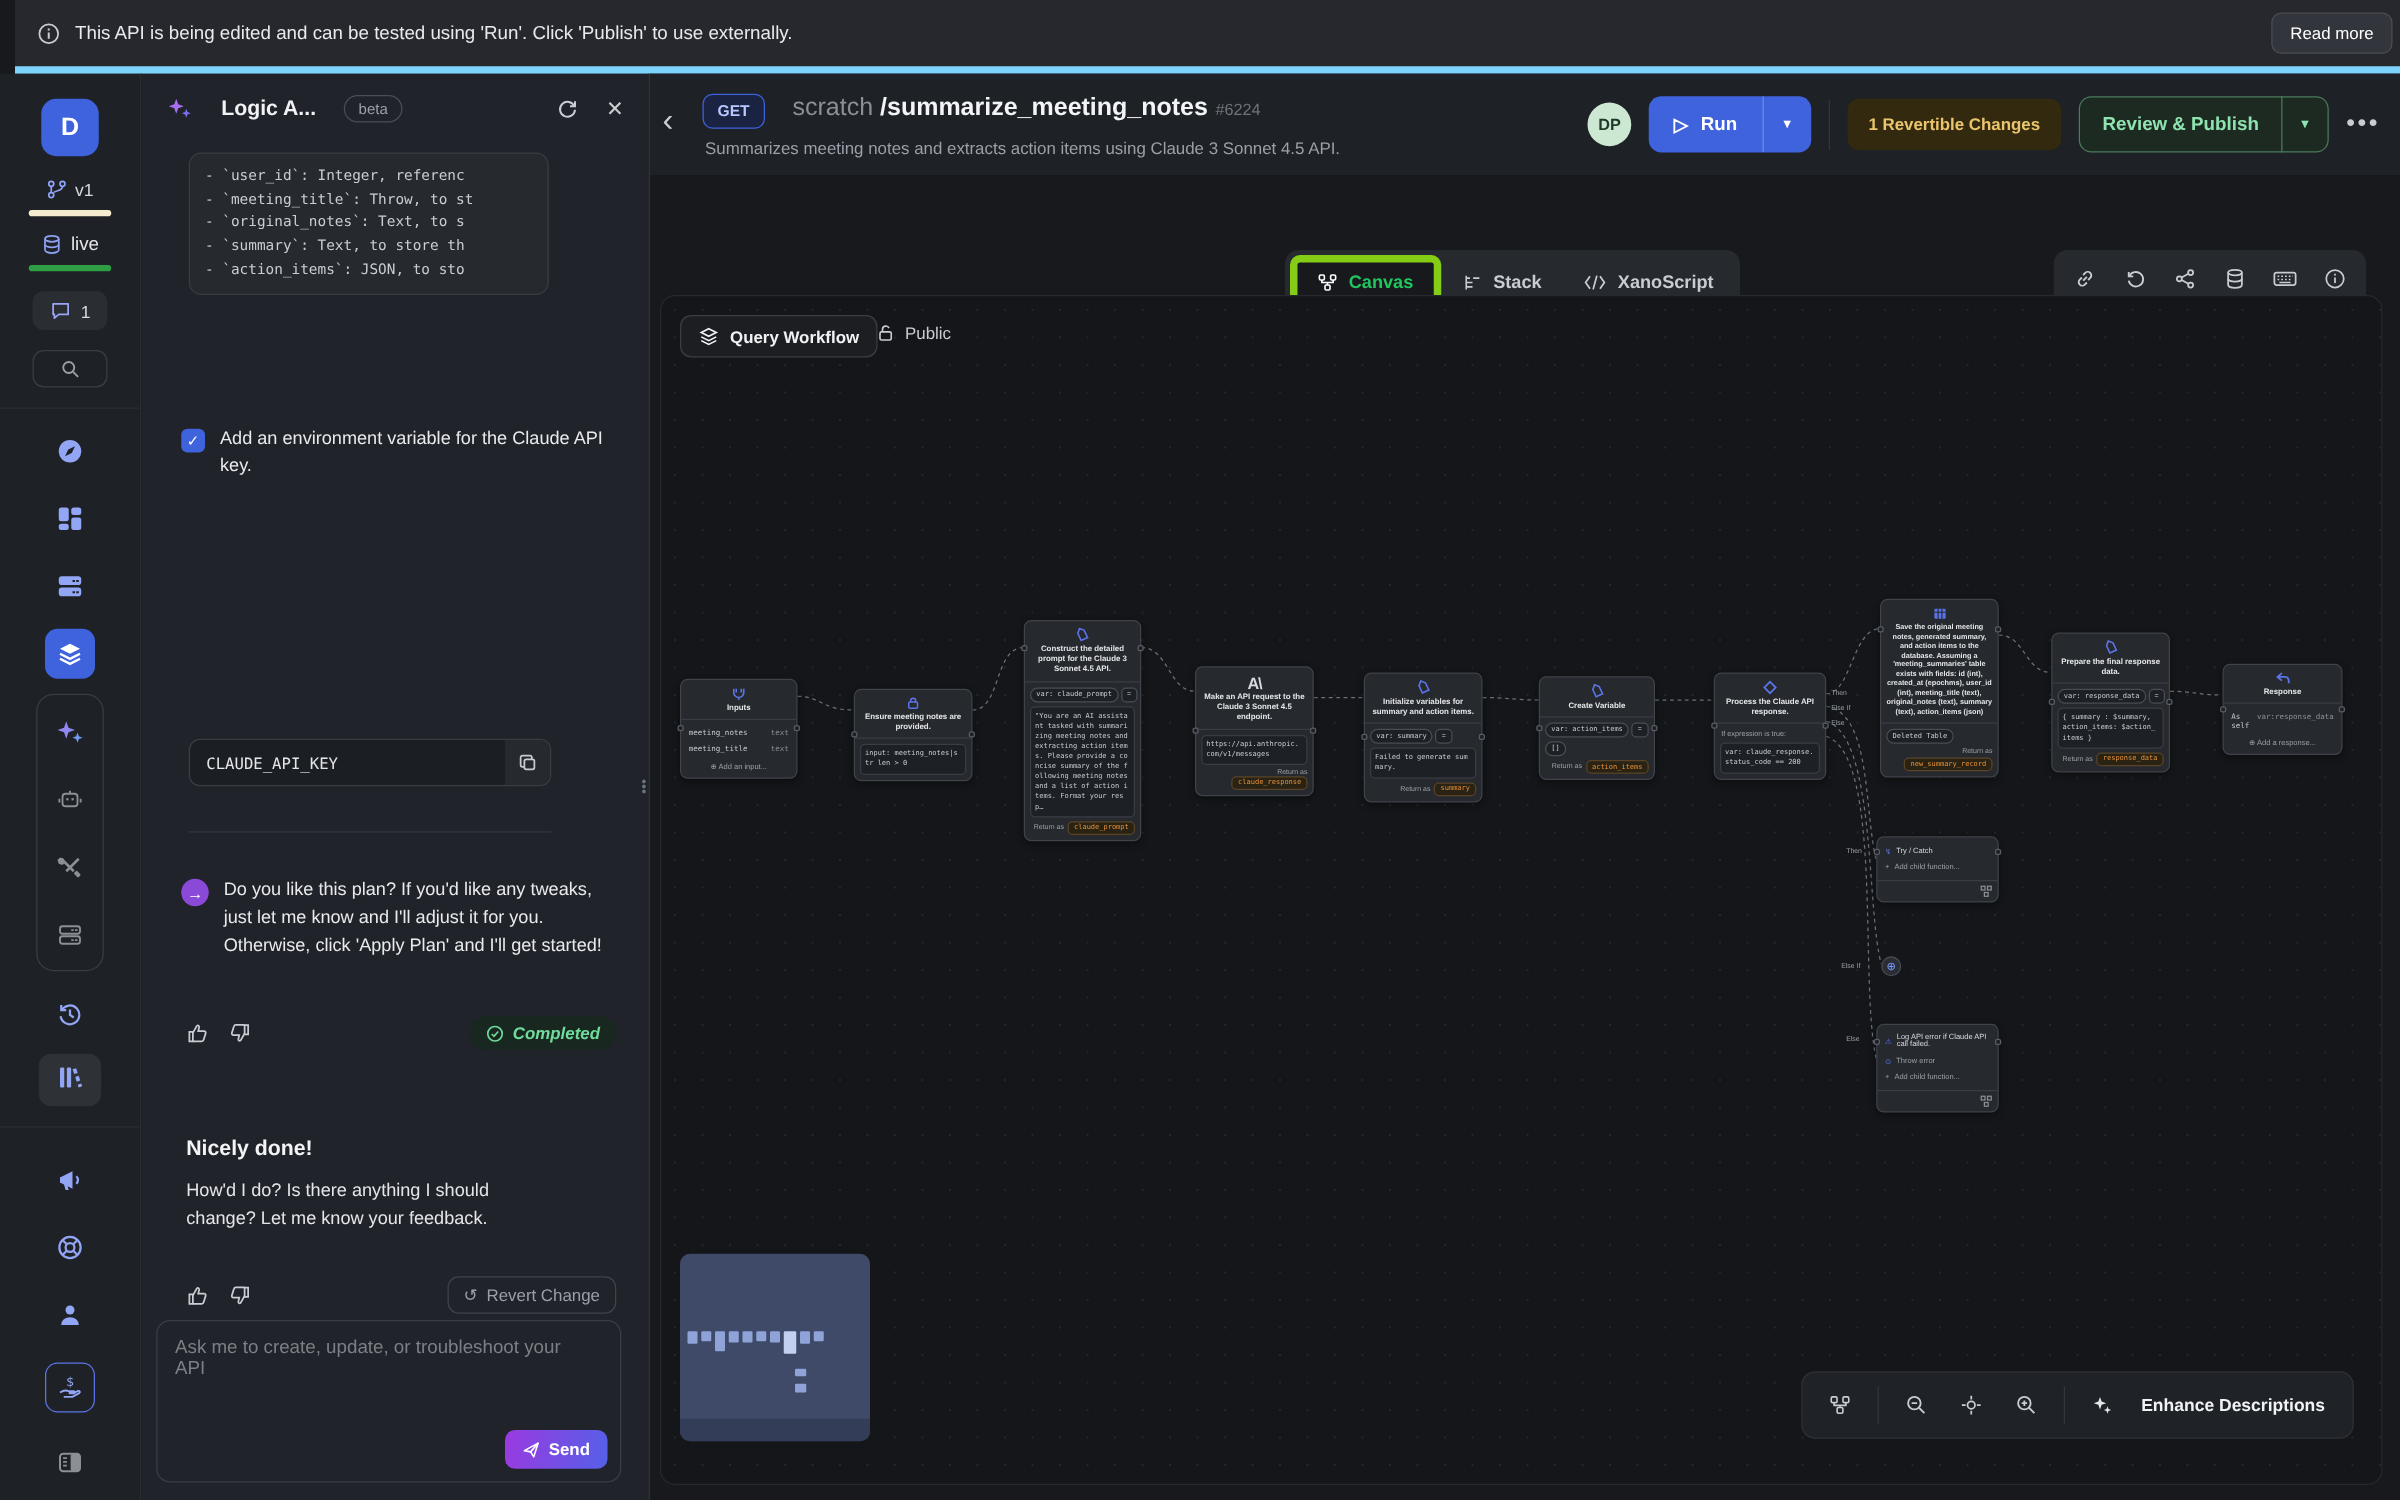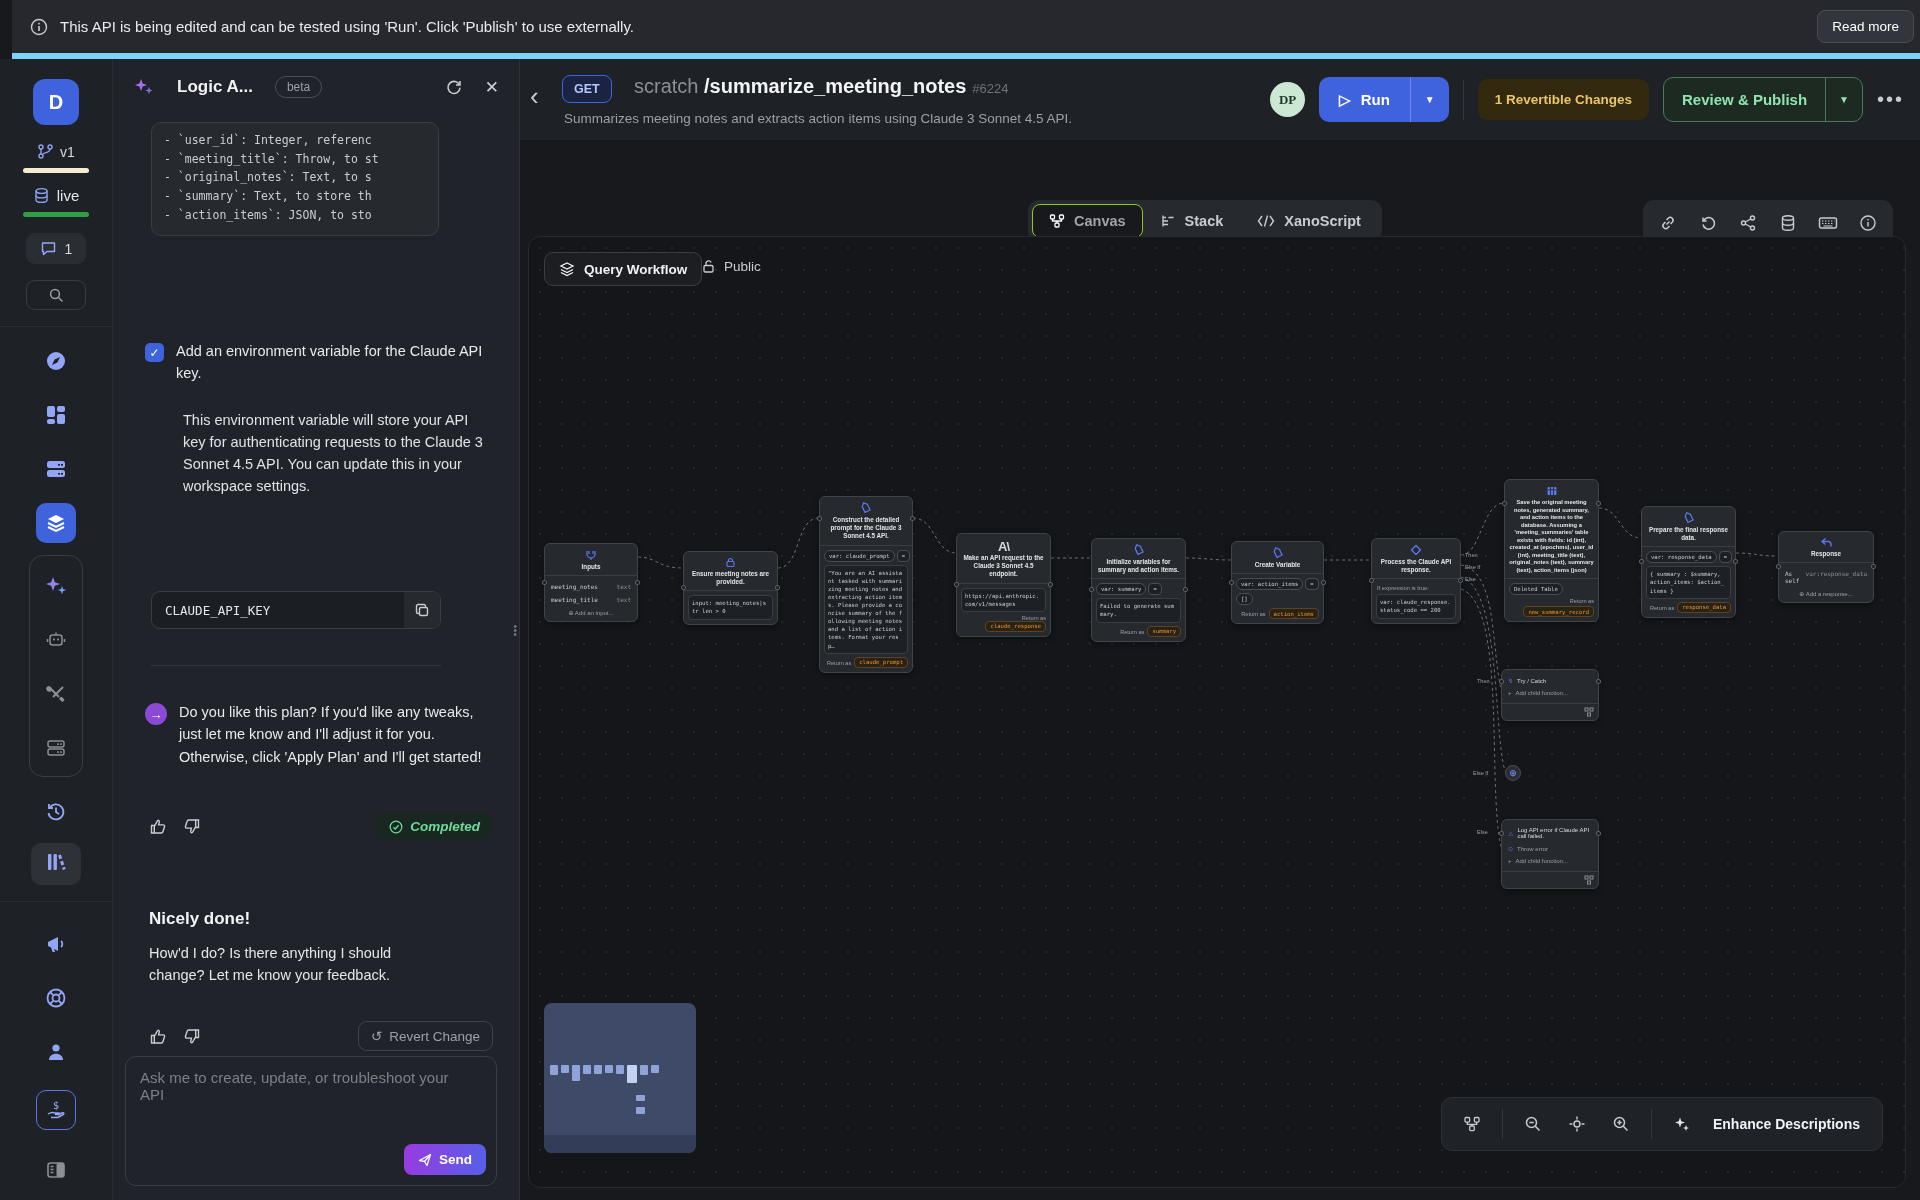--- a/index.html
+++ b/index.html
@@ -66,37 +66,37 @@
   .main { position:absolute; left:520px; top:59px; width:1400px; height:1141px; background:#17191d; }
   .main-header { position:absolute; left:0; top:0; width:100%; height:81px; background:#1e2126; }
   .back { position:absolute; left:10px; top:22px; font-size:26px; color:#c9cdd3; cursor:pointer; }
   .get-badge { position:absolute; left:42px; top:16px; background:#1a2342; border:1px solid #3e63dd; color:#b9c7ff; font-weight:bold; font-size:12.5px; border-radius:8px; padding:6px 11px; }
   .api-title { position:absolute; left:114px; top:16px; font-size:20px; white-space:nowrap; }
   .api-title .grp { color:#8b9096; }
   .api-title .path { color:#f2f4f6; font-weight:bold; }
   .api-title .id { color:#6f747b; font-size:13px; font-weight:normal; margin-left:6px; }
   .api-desc { position:absolute; left:44px; top:52px; font-size:13.5px; color:#9aa0a8; }
   .head-right { position:absolute; right:16px; top:18px; display:flex; align-items:center; gap:14px; }
-  .avatar { width:35px; height:35px; border-radius:50%; background:#cde8d2; color:#1b3a28; font-weight:bold; font-size:13px; display:flex; align-items:center; justify-content:center;font-family:Liberation Serif, serif; }
+  .avatar { width:35px; height:35px; border-radius:50%; background:#cde8d2; color:#1b3a28; font-weight:bold; font-size:13px; display:flex; align-items:center; justify-content:center; }
   .run-btn { background:#3e63dd; border:none; border-radius:10px; height:45px; display:flex; align-items:center; color:#fff; cursor:pointer; overflow:hidden; padding:0; }
   .run-main { display:flex; align-items:center; gap:10px; padding:0 20px; font-size:15px; font-weight:bold; color:#fff; }
   .run-sep { width:1px; height:45px; background:rgba(255,255,255,.25); }
   .run-caret { padding:0 14px; font-size:10px; color:#fff; }
   .vdiv { width:1px; height:40px; background:#33363c; }
   .revertible { background:#32290e; color:#eac56b; font-weight:bold; font-size:13.5px; border-radius:9px; padding:13px 17px; cursor:pointer; }
   .publish-btn { background:#1d2a21; border:1px solid #4a7a5c; border-radius:10px; height:45px; display:flex; align-items:center; color:#8fe3b0; cursor:pointer; padding:0; }
   .publish-main { padding:0 18px; font-size:15px; font-weight:bold; color:#8fe3b0; }
   .publish-sep { width:1px; height:45px; background:#4a7a5c; }
   .publish-caret { padding:0 13px; font-size:10px; color:#8fe3b0; }
   .dots-menu { color:#c9cdd3; font-size:20px; letter-spacing:2px; cursor:pointer; }
 
   
   .tabs-pill { position:absolute; left:508px; top:141px; background:#26292e; border-radius:11px; padding:4px; display:flex; align-items:center; }
   .tab { display:flex; align-items:center; gap:9px; padding:8px 16px; font-size:14.5px; font-weight:bold; color:#c9cdd3; border-radius:8px; cursor:pointer; border:1px solid transparent; }
-  .tab.active { background:#17191d; border:1px solid #84cc16; color:#a3a3a3; }
+  .tab.active { background:#17191d; border:6px solid #84cc16; color:#22c55e; }
   .tool-pill { position:absolute; right:27px; top:141px; background:#26292e; border-radius:11px; padding:4px 6px; display:flex; align-items:center; height:45px; gap:2px; }
   .tool-ic { width:38px; height:36px; display:flex; align-items:center; justify-content:center; color:#c9cdd3; cursor:pointer; }
 
   
   .canvas { position:absolute; left:8px; top:177px; width:1378px; height:952px; background:#141619; border:1px solid #26292e; border-radius:12px; overflow:hidden;
     background-image:radial-gradient(#23262b 1.2px, transparent 1.2px); background-size:22px 22px; }
   .qw-btn { position:absolute; left:15px; top:15px; background:rgba(29,32,37,.85); border:1px solid #3a3e44; border-radius:9px; padding:8px 14px; display:flex; align-items:center; gap:9px; font-size:13.5px; font-weight:bold; color:#f0f2f4; cursor:pointer; }
   .public-lbl { position:absolute; left:172px; top:22px; display:flex; align-items:center; gap:8px; font-size:13.5px; color:#c9cdd3; cursor:pointer; }
 
   svg.wires { position:absolute; left:0; top:0; pointer-events:none; }
@@ -378,21 +378,20 @@
     <div>- `meeting_title`: Throw, to st</div>
     <div>- `original_notes`: Text, to s</div>
     <div>- `summary`: Text, to store th</div>
     <div>- `action_items`: JSON, to sto</div>
   </div>
 
   <div class="plan-step">
     <span class="cb">✓</span>
     <span class="plan-label">Add an environment variable for the Claude API key.</span>
   </div>
-  <p class="plan-desc">This environment variable will store your API key for authenticating requests to the Claude 3 Sonnet 4.5 API. You can update this in your workspace settings.</p>
 
   <div class="env-field">
     <span class="key">CLAUDE_API_KEY</span>
     <span class="copy-btn">
       <svg class="ic" width="15" height="15" viewBox="0 0 15 15">
           <rect x="4.5" y="4.5" width="8" height="8" rx="1.5" fill="none" stroke="#c9cdd3" stroke-width="1.4"></rect>
           <path d="M10.5 4.5V3a1.5 1.5 0 0 0-1.5-1.5H3A1.5 1.5 0 0 0 1.5 3v6A1.5 1.5 0 0 0 3 10.5h1.5" fill="none" stroke="#c9cdd3" stroke-width="1.4"></path>
         </svg>
     </span>
   </div>

